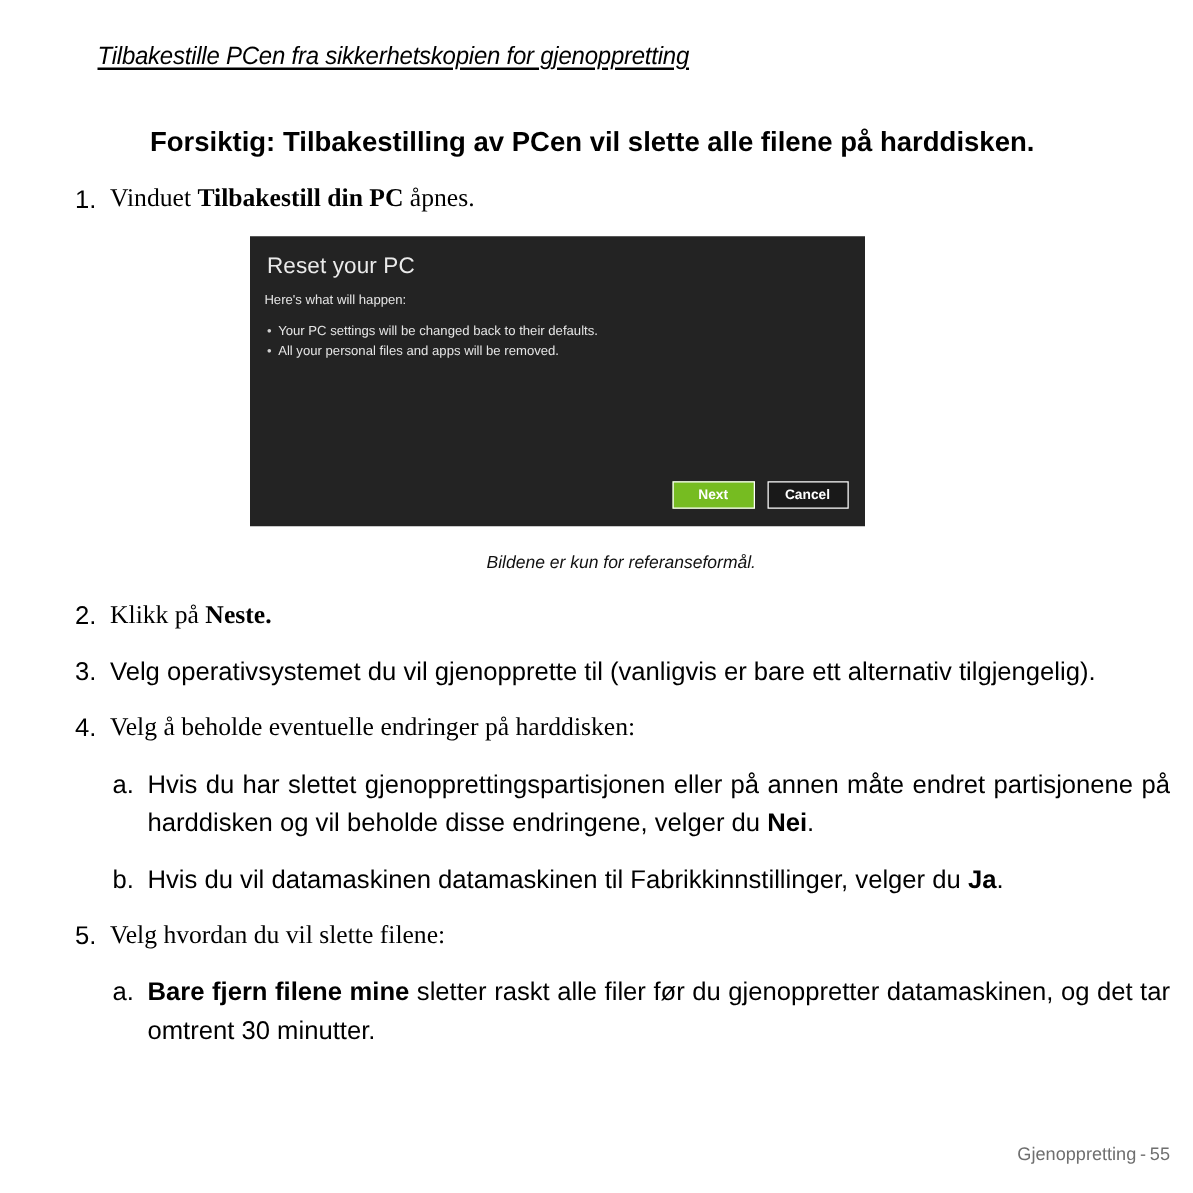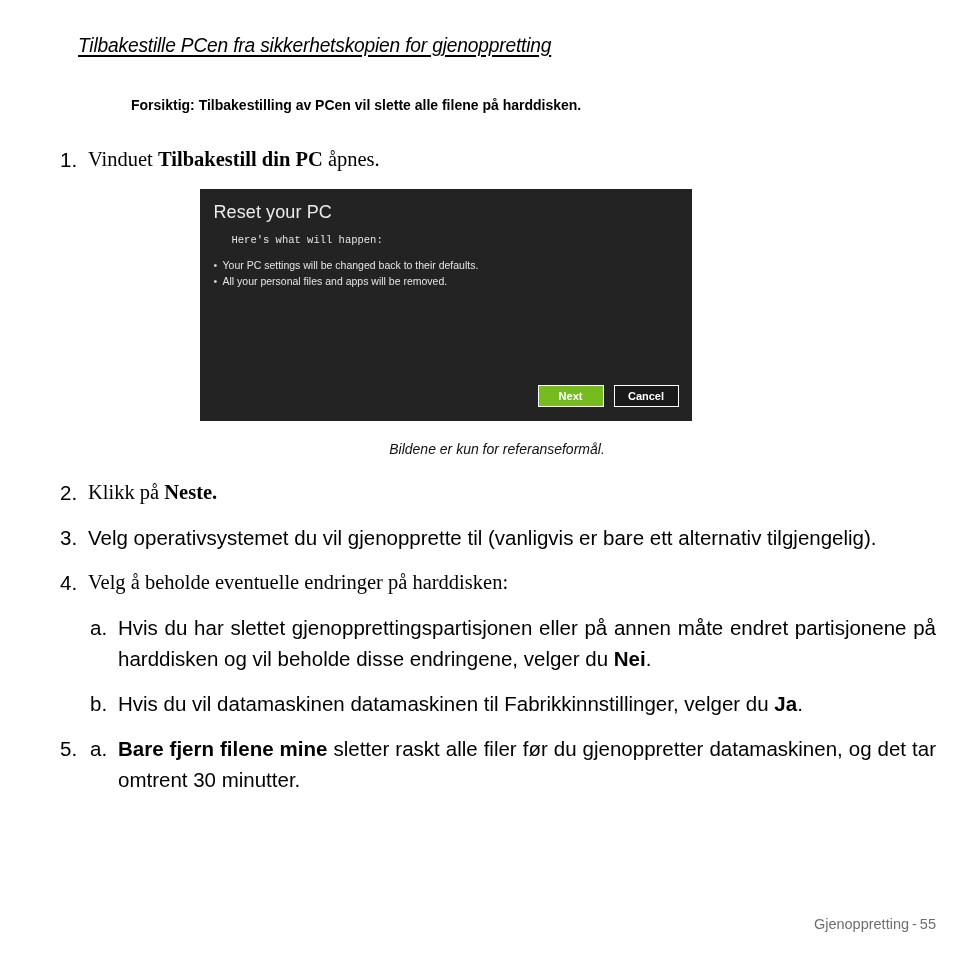--- a/index.html
+++ b/index.html
@@ -37,24 +37,24 @@
     text-decoration: underline;
     text-underline-offset: 3px;
     white-space: nowrap;
     transform: scaleX(0.96);
     transform-origin: left top;
   }
 
   
   .caution {
     position: absolute;
-    left: 111px;
+    left: 100px;
     top: 76px;
     width: 816px;
-    font-size: 14px;
+    font-size: 22px;
     font-weight: bold;
     line-height: 31px;
     text-align: justify;
     text-align-last: left;
   }
 
   
   .listblock {
     position: absolute;
     left: 0;
@@ -123,25 +123,24 @@
     left: 14px;
     top: 13px;
     font-size: 18px;
     font-weight: 300;
     color: #eaeaea;
     letter-spacing: 0.1px;
   }
 
   .shot-sub {
     position: absolute;
-    left: 32px;
+    left: 12px;
     top: 45px;
     font-size: 10.5px;
     color: #e4e4e4;
-    font-family: Liberation Mono, monospace;
   }
 
   .shot-bullets {
     position: absolute;
     left: 14px;
     top: 68px;
     font-size: 10.5px;
     color: #e4e4e4;
     line-height: 16px;
   }
@@ -263,20 +262,21 @@
       <span class="body"><span>Hvis du har slettet gjenopprettingspartisjonen eller på annen måte endret partisjonene på harddisken og vil beholde disse endringene, velger du </span><b>Nei</b><span>.</span></span>
     </div>
 
     <div class="li let">
       <span class="marker">b.</span>
       <span class="body"><span>Hvis du vil datamaskinen datamaskinen til Fabrikkinnstillinger, velger du </span><b>Ja</b><span>.</span></span>
     </div>
 
     <div class="li num">
       <span class="marker">5.</span>
+      <span class="body nojust"><span>Velg hvordan du vil slette filene:</span><b></b><span></span></span>
     </div>
 
     <div class="li let">
       <span class="marker">a.</span>
       <span class="body"><span></span><b>Bare fjern filene mine</b><span> sletter raskt alle filer før du gjenoppretter datamaskinen, og det tar omtrent 30 minutter.</span></span>
     </div>
 
   </div>
 
   <div class="footer">

